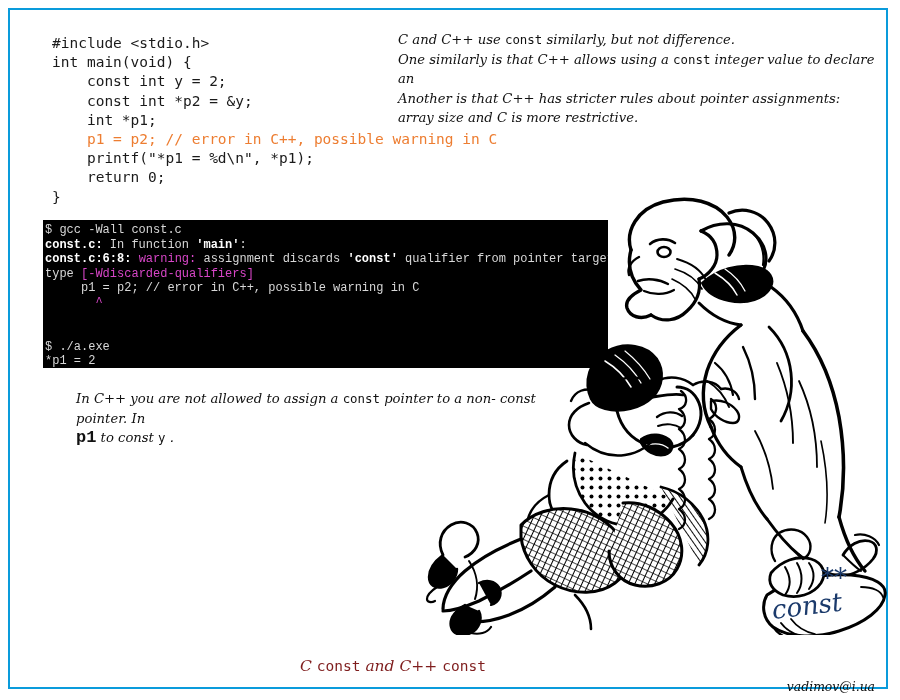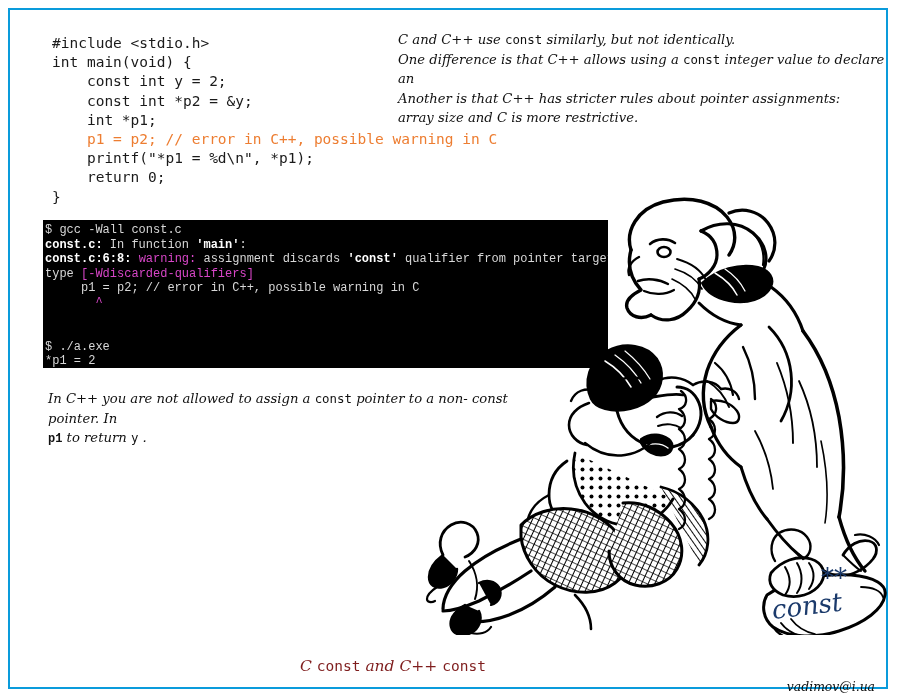--- a/index.html
+++ b/index.html
@@ -97,31 +97,31 @@
     position: absolute;
     left: 48px;
     top: 389px;
     width: 500px;
     font-family: "DejaVu Serif", "Liberation Serif", serif;
     font-style: italic;
     font-size: 13.2px;
     line-height: 19.5px;
     color: #111111;
   }
-  #explain-note .ln { display: block; }
+  #explain-note .ln { display: block; margin-left: 28px; }
   #explain-note .mono {
     font-family: "DejaVu Sans Mono", "Liberation Mono", monospace;
     font-style: normal;
     font-size: 12.4px;
   }
   #explain-note .monob {
     font-family: Liberation Mono, monospace;
     font-style: normal;
     font-weight: bold;
-    font-size: 12px;
+    font-size: 17px;
   }
 
   
   #illustration {
     position: absolute;
     left: 425px;
     top: 195px;
     width: 465px;
     height: 440px;
   }
@@ -159,31 +159,31 @@
 </head>
 <body>
 
 <div id="slide" style="background: rgb(255, 255, 255);">
 
   <div id="frame" style="border-color: rgb(10, 155, 219);"></div>
 
   <div id="code-listing"><span class="ln">#include &lt;stdio.h&gt;</span><span class="ln">int main(void) {</span><span class="ln">    const int y = 2;</span><span class="ln">    const int *p2 = &amp;y;</span><span class="ln">    int *p1;</span><span class="ln hl" style="color: rgb(237, 125, 49);">    p1 = p2; // error in C++, possible warning in C</span><span class="ln">    printf("*p1 = %d\n", *p1);</span><span class="ln">    return 0;</span><span class="ln">}</span></div>
 
   <div id="intro-note">
-      <span class="ln"><span>C and C++ use </span><span class="mono">const</span><span> similarly, but not identically.</span></span>
-      <span class="ln"><span>One difference is that C++ allows using a </span><span class="mono">const</span><span> integer value to declare an</span></span>
+      <span class="ln"><span>C and C++ use </span><span class="mono">const</span><span> similarly, but not difference.</span></span>
+      <span class="ln"><span>One similarly is that C++ allows using a </span><span class="mono">const</span><span> integer value to declare an</span></span>
       <span class="ln"><span>Another is that C++ has stricter rules about pointer assignments:</span></span>
       <span class="ln"><span>array size and C is more restrictive.</span></span>
     </div>
 
   <div id="terminal" style="background: rgb(0, 0, 0); color: rgb(216, 216, 216);"><span class="tline"><span class="plain">$ gcc -Wall const.c</span></span><span class="tline"><span class="b" style="color: rgb(255, 255, 255);">const.c:</span><span class="plain"> In function </span><span class="b" style="color: rgb(255, 255, 255);">'main'</span><span class="plain">:</span></span><span class="tline"><span class="b" style="color: rgb(255, 255, 255);">const.c:6:8:</span><span class="plain"> </span><span class="magp" style="color: rgb(216, 70, 200);">warning:</span><span class="plain"> assignment discards </span><span class="b" style="color: rgb(255, 255, 255);">'const'</span><span class="plain"> qualifier from pointer target</span></span><span class="tline"><span class="plain">type </span><span class="magp" style="color: rgb(216, 70, 200);">[-Wdiscarded-qualifiers]</span></span><span class="tline"><span class="plain">     p1 = p2; // error in C++, possible warning in C</span></span><span class="tline"><span class="plain">       </span><span class="magp" style="color: rgb(216, 70, 200);">^</span></span><span class="tline">&nbsp;</span><span class="tline">&nbsp;</span><span class="tline"><span class="plain">$ ./a.exe</span></span><span class="tline"><span class="plain">*p1 = 2</span></span></div>
 
   <div id="explain-note">
       <span class="ln"><span>In C++ you are not allowed to assign a </span><span class="mono">const</span><span>  pointer to a non- const pointer. In</span></span>
-      <span class="ln"><span class="monob">p1</span><span>  to return </span><span class="mono">y</span><span> .</span></span>
+      <span class="ln"><span class="monob">p1</span><span>  to const </span><span class="mono">y</span><span> .</span></span>
     </div>
 
   <div id="illustration">
     <svg viewBox="0 0 465 440" xmlns="http://www.w3.org/2000/svg" aria-hidden="true">
       <defs>
         <pattern id="hatch" width="6" height="6" patternUnits="userSpaceOnUse" patternTransform="rotate(40)">
           <line x1="0" y1="0" x2="0" y2="6" stroke="#000" stroke-width="2.1"></line>
         </pattern>
         <pattern id="hatch2" width="5" height="5" patternUnits="userSpaceOnUse" patternTransform="rotate(-35)">
           <line x1="0" y1="0" x2="0" y2="5" stroke="#000" stroke-width="1.9"></line>

